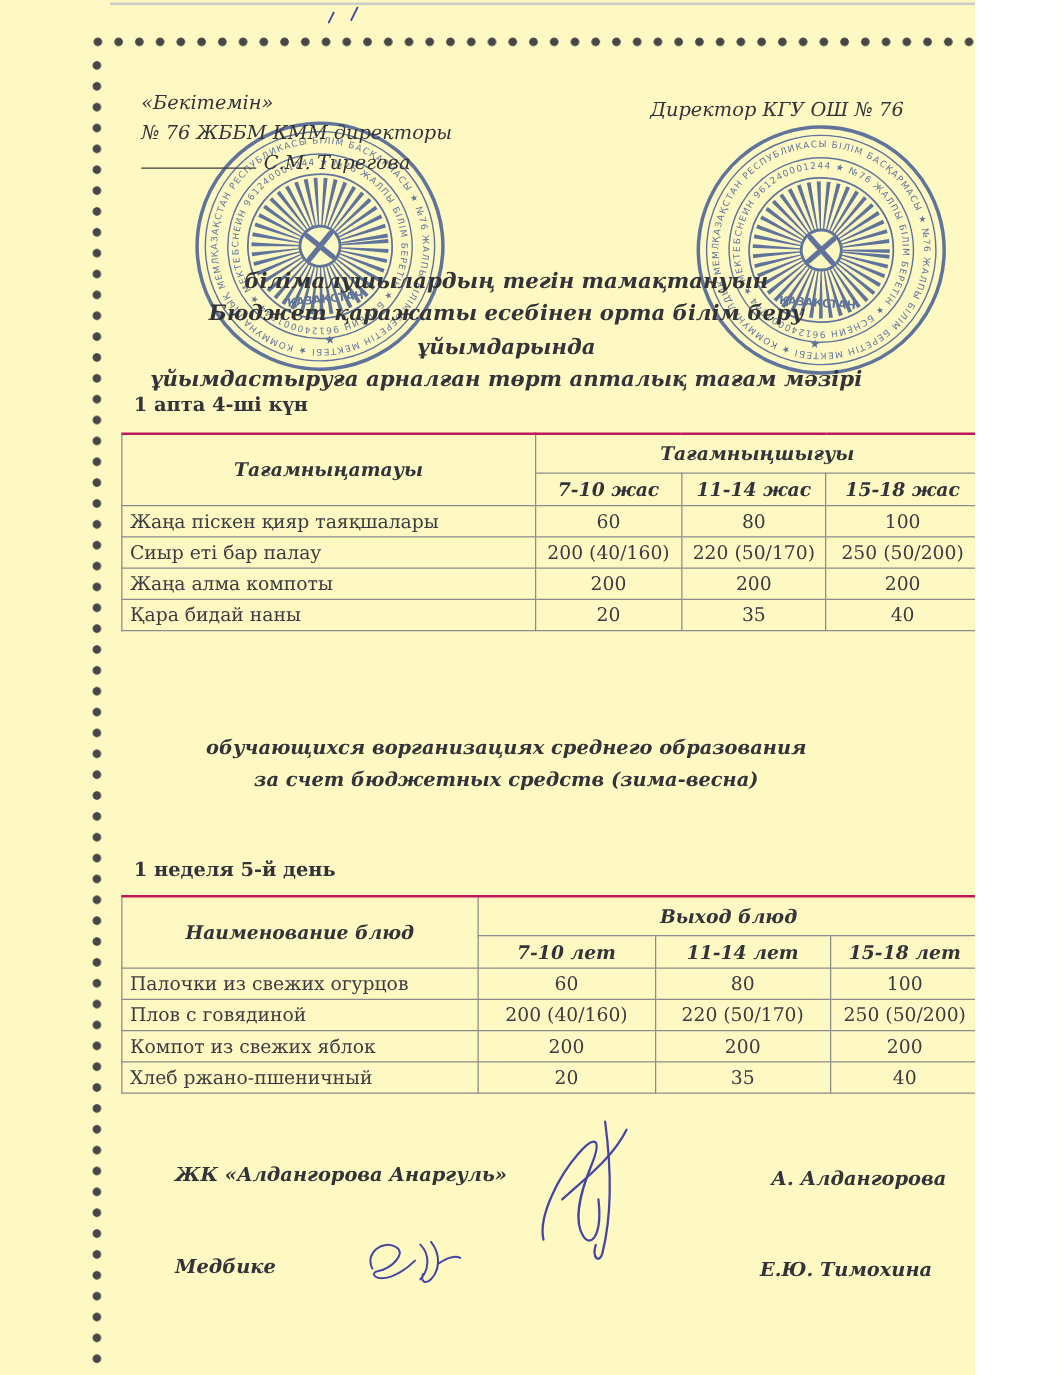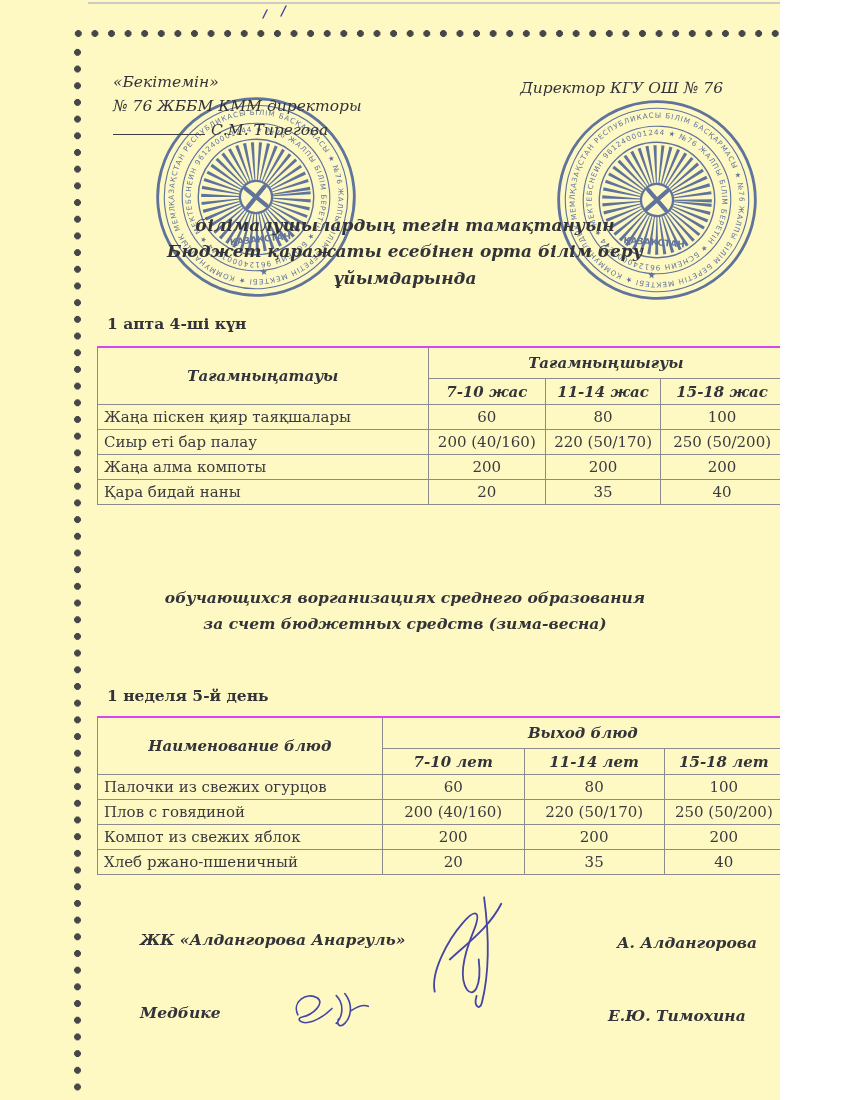--- a/index.html
+++ b/index.html
@@ -37,21 +37,21 @@
   .sh1 { top:314px; } .sh2 { top:686px; }
 
   table.menu-table { position:absolute; left:97px; width:687px; border-collapse:collapse; z-index:3;
     font-size:15px; table-layout:fixed; }
   .t1 { top:346px; } .t2 { top:716px; }
   table.menu-table td { border:1px solid #8b8b8d; padding:1px 6px; vertical-align:middle; text-align:center; }
   table.menu-table td.hdr { font-weight:bold; font-style:italic; height:28px; }
   table.menu-table td.age { height:23px; }
   table.menu-table td.name { text-align:left; }
   table.menu-table tr.data td { height:22px; color:#3a3a40; }
-  table.menu-table { border-top:2px solid #d946ef; }
+  table.menu-table { border-top:2px solid #be185d; }
 
   .sig-label, .sig-name { position:absolute; font-weight:bold; font-style:italic; font-size:15.5px; z-index:3; }
   .sig-svg { position:absolute; z-index:3; }
 
   text, textPath { font-family:"DejaVu Sans", sans-serif; }
 </style>
 </head>
 <body>
 
 <div class="page">
@@ -119,20 +119,21 @@
       <text><textPath href="#tpOuterR">ҚАЗАҚСТАН РЕСПУБЛИКАСЫ БІЛІМ БАСҚАРМАСЫ ★ №76 ЖАЛПЫ БІЛІМ БЕРЕТІН МЕКТЕБІ ★ КОММУНАЛДЫҚ МЕМЛЕКЕТТІК МЕКЕМЕСІ</textPath></text>
       <text><textPath href="#tpInnerR">БСНЕИН 961240001244 ★ №76 ЖАЛПЫ БІЛІМ БЕРЕТІН ★ БСНЕИН 961240001244 ★ МЕКТЕБІ</textPath></text>
     </g>
     <text x="110" y="158" text-anchor="middle" font-size="9.5" font-weight="bold" fill="#3d58c0">ҚАЗАҚСТАН</text>
     <text x="110" y="193" text-anchor="middle" font-size="10" fill="#3d58c0">★</text>
   </svg>
 
   <div class="doc-title title-kk">
     <div>білімалушылардың тегін тамақтануын</div>
     <div>Бюджет қаражаты есебінен орта білім беру ұйымдарында</div>
+    <div>ұйымдастыруға арналған төрт апталық тағам мәзірі</div>
   </div>
 
   <div class="section-heading sh1">1 апта 4-ші күн</div>
 
   <table class="menu-table t1">
     <colgroup>
         <col style="width:48.2%">
         <col style="width:17.1%">
         <col style="width:16.8%">
         <col style="width:17.9%">

